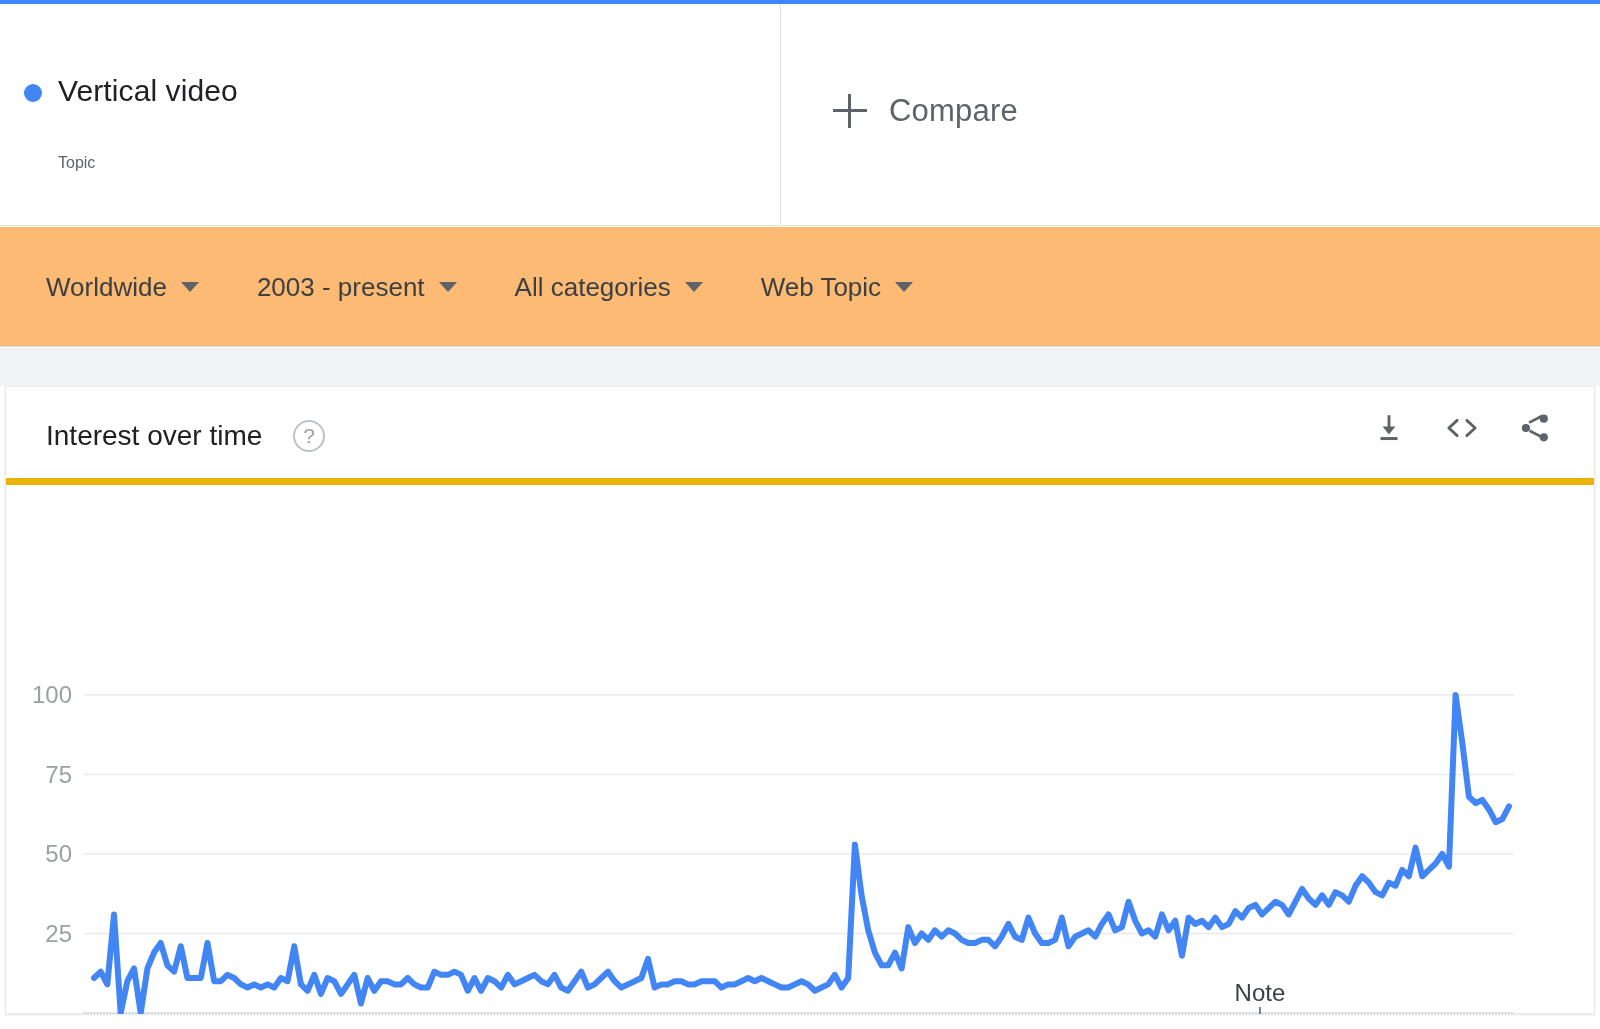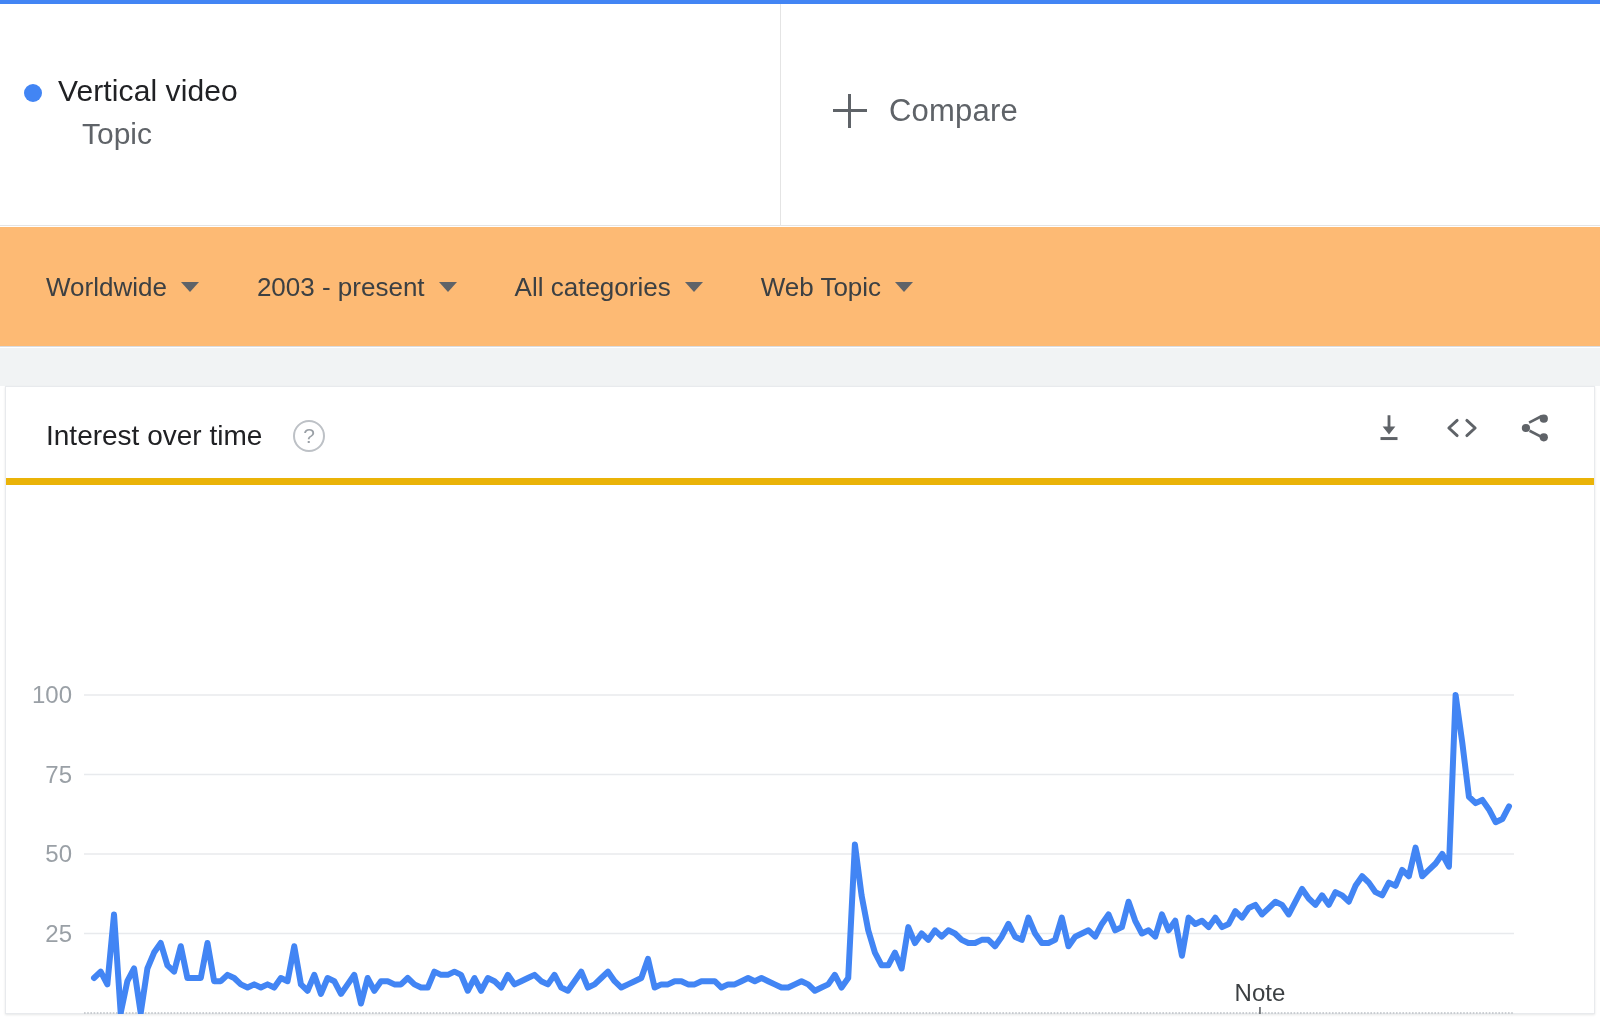--- a/index.html
+++ b/index.html
@@ -26,26 +26,26 @@
   .query-cell {
     width: 781px; height: 100%;
     border-right: 1px solid #e4e4e4;
     position: relative;
   }
   .term-wrap { position: absolute; left: 24px; top: 68px; display: flex; align-items: flex-start; }
   .term-dot {
     width: 18px; height: 18px; border-radius: 50%;
     background: #4285f4; margin-top: 12px; margin-right: 16px; flex: 0 0 auto;
   }
-  .term-text { display: flex; flex-direction: column; }
+  .term-text { display: flex; flex-direction: column; gap: 29px; }
   .term-title {
     font-size: 30px; color: #202124; line-height: 38px; letter-spacing: 0.1px;
   }
   .term-sub {
-    font-size: 30px; color: #5f6368; line-height: 30px; margin-top: 9px; margin-left: 24px;
+    font-size: 16px; color: #5f6368; line-height: 30px; margin-top: 9px;
   }
 
   .compare-cell { flex: 1; position: relative; }
   .compare-btn {
     position: absolute; left: 52px; top: 90px;
     display: flex; align-items: flex-start; cursor: pointer;
     background: none; border: none;
   }
   .plus-icon {
     position: relative; width: 34px; height: 34px; margin-right: 22px; flex: 0 0 auto;

